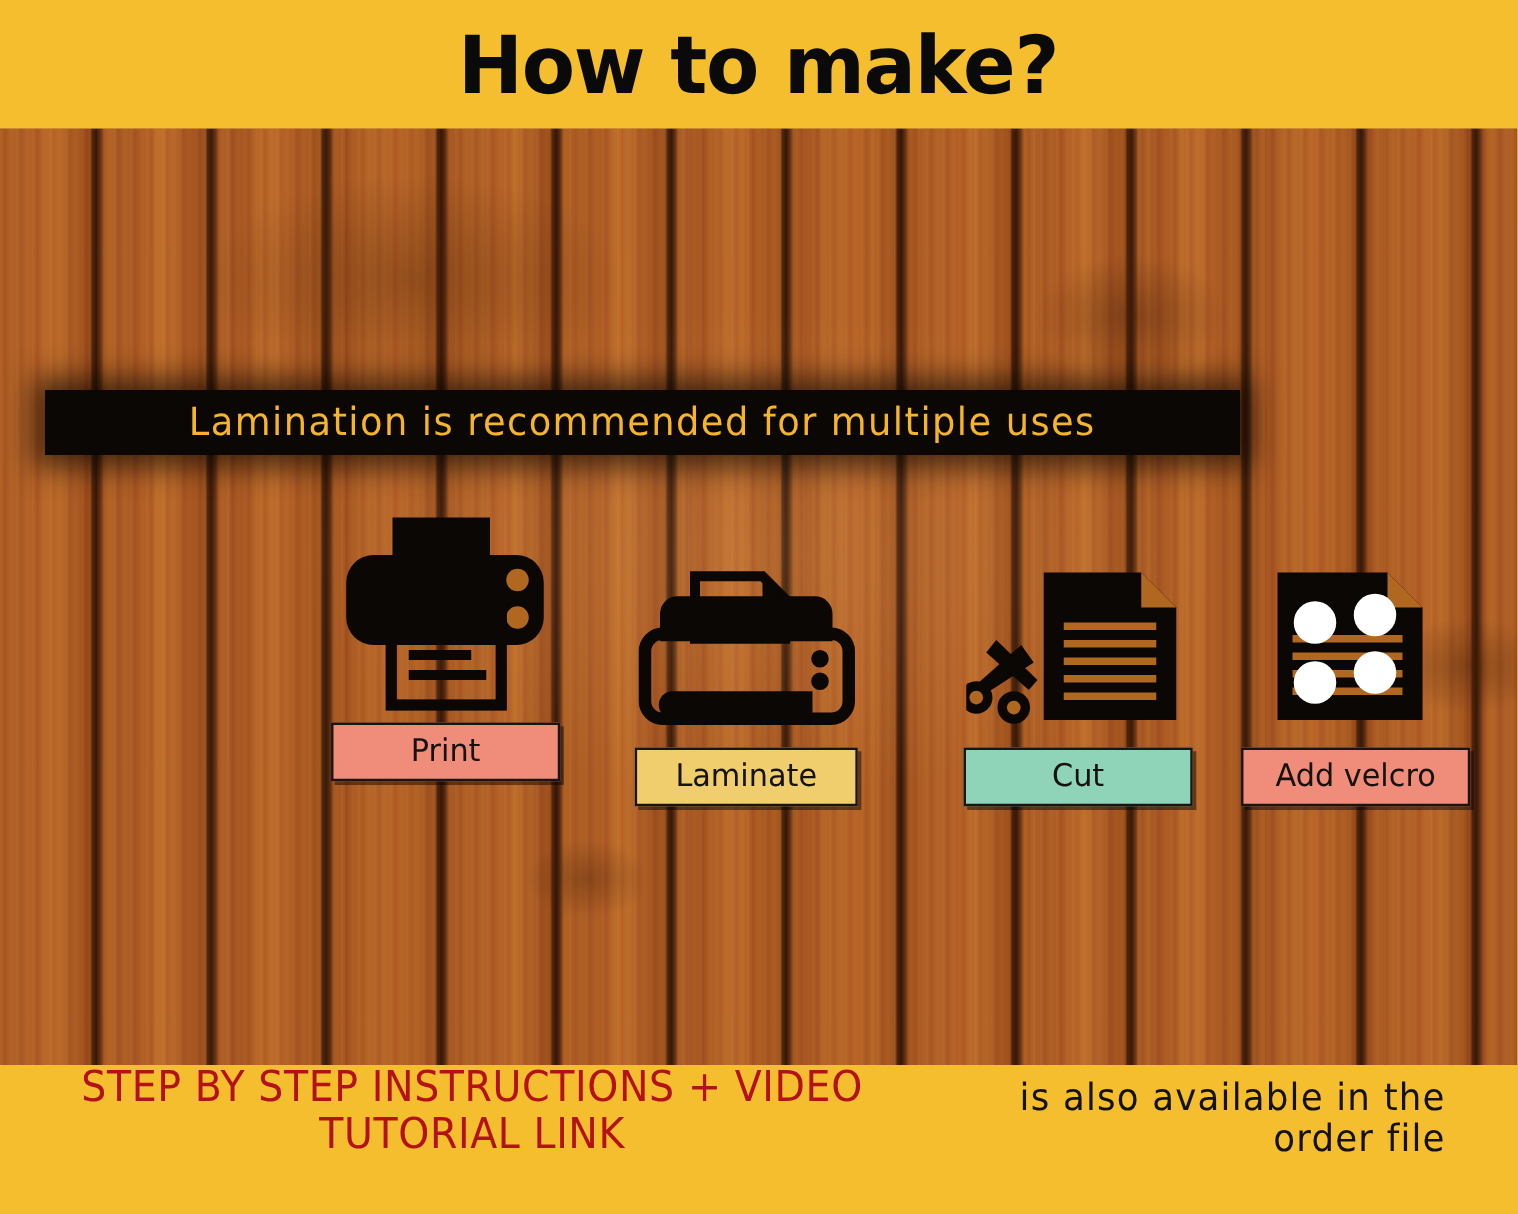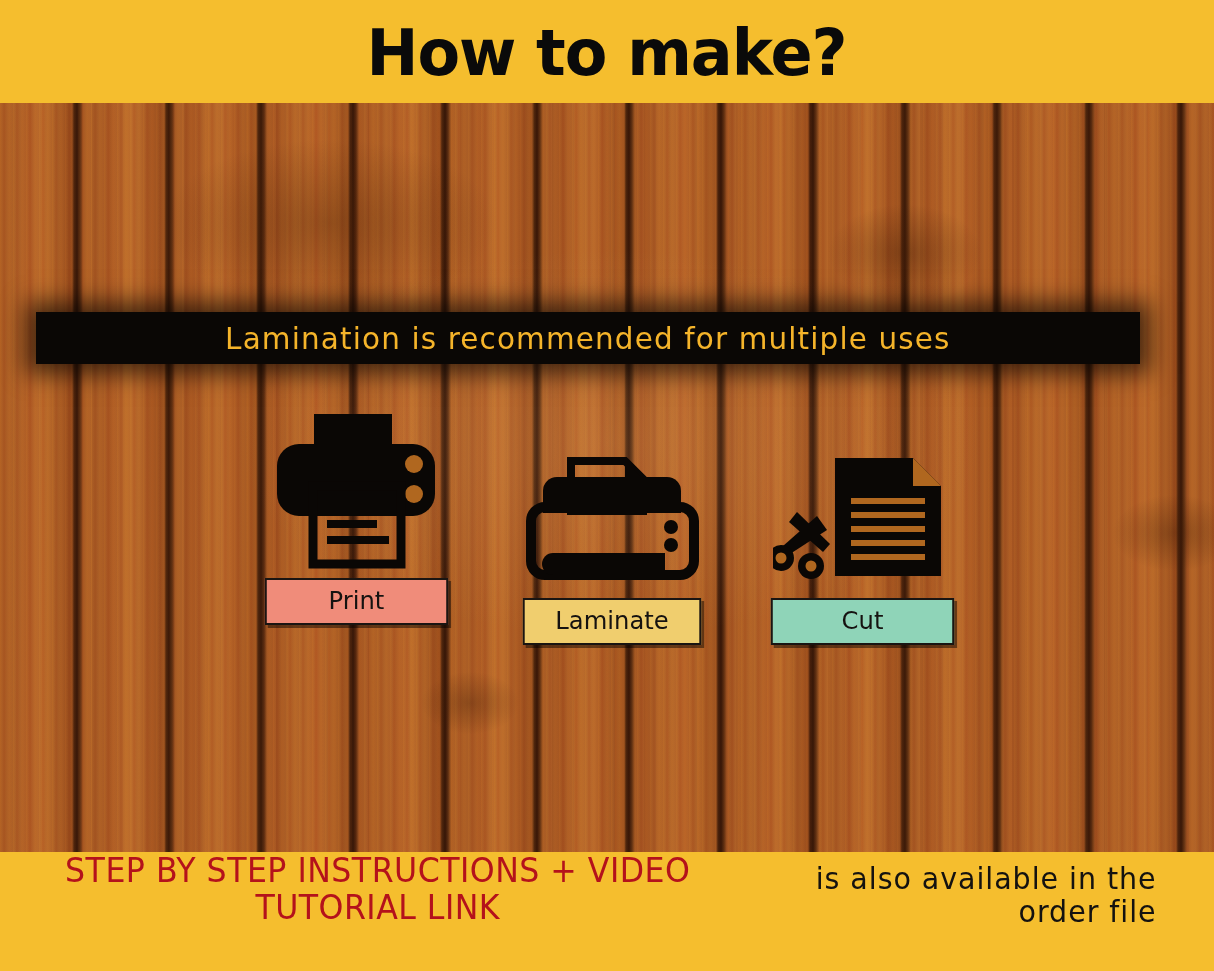--- a/index.html
+++ b/index.html
@@ -71,21 +71,21 @@
       radial-gradient(ellipse 240px 120px at 330px 120px, rgba(70,30,5,0.30), rgba(0,0,0,0) 70%),
       radial-gradient(ellipse 110px 70px at 905px 150px, rgba(60,25,5,0.35), rgba(0,0,0,0) 70%),
       radial-gradient(ellipse 90px 55px at 1175px 430px, rgba(60,25,5,0.33), rgba(0,0,0,0) 70%),
       radial-gradient(ellipse 70px 45px at 470px 600px, rgba(60,25,5,0.30), rgba(0,0,0,0) 70%),
       radial-gradient(ellipse 500px 260px at 610px 340px, rgba(255,205,140,0.12), rgba(0,0,0,0) 75%);
     pointer-events:none;
   }
 
   
   #lamination-banner{
-    position:absolute;left:36px;top:312px;width:1104px;height:52px;
+    position:absolute;left:36px;top:312px;width:956px;height:52px;
     background:#0A0705;
     box-shadow:0 0 22px 10px rgba(0,0,0,0.62);
     display:flex;align-items:center;justify-content:center;
   }
   #lamination-text{
     font-family:"DejaVu Sans", sans-serif;
     font-size:31px;
     color:#F5B42A;
     letter-spacing:1.2px;
     transform:scaleX(0.95);
@@ -116,21 +116,21 @@
     text-align:center;
     white-space:nowrap;
     transform:scaleX(0.97);
   }
 
   
   #step-download{left:32px;top:100px;}
   #step-download .step-label{width:165px;}
   #step-print{left:262px;top:90px;}
   #step-print .step-label{width:165px;}
-  #step-laminate{left:520px;top:110px;}
+  #step-laminate{left:505px;top:110px;}
   #step-laminate .step-label{width:160px;}
   #step-cut{left:768px;top:110px;}
   #step-cut .step-label{width:165px;}
   #step-velcro{left:990px;top:110px;}
   #step-velcro .step-label{width:165px;}
 
   
   #footer-band{
     position:absolute;left:0;top:852px;width:1214px;height:119px;
     background:#F5BE2E;
@@ -234,20 +234,40 @@
           </g>
           <circle cx="8" cy="108" r="13" fill="#0A0705"></circle>
           <circle cx="8" cy="108" r="5.5" fill="#B0671F"></circle>
           <circle cx="38" cy="116" r="13" fill="#0A0705"></circle>
           <circle cx="38" cy="116" r="5.5" fill="#B0671F"></circle>
         </svg>
       </div>
       <div class="step-label" style="background: rgb(143, 212, 184);">Cut</div>
     </div>
 
+    <div class="step" id="step-velcro">
+      <div class="step-icon">
+        <svg width="170" height="140" viewBox="0 0 170 140">
+
+          <path d="M22 8 H110 L138 36 V126 H22 Z" fill="#0A0705"></path>
+          <path d="M110 8 L138 36 H110 Z" fill="#B0671F"></path>
+
+          <rect x="34" y="58" width="88" height="6" fill="#B0671F"></rect>
+          <rect x="34" y="72" width="88" height="6" fill="#B0671F"></rect>
+          <rect x="34" y="86" width="88" height="6" fill="#B0671F"></rect>
+          <rect x="34" y="100" width="88" height="6" fill="#B0671F"></rect>
+
+          <circle cx="52" cy="48" r="17" fill="#FFFFFF"></circle>
+          <circle cx="100" cy="42" r="17" fill="#FFFFFF"></circle>
+          <circle cx="52" cy="96" r="17" fill="#FFFFFF"></circle>
+          <circle cx="100" cy="88" r="17" fill="#FFFFFF"></circle>
+        </svg>
+      </div>
+      <div class="step-label" style="background: rgb(240, 140, 122);">Add velcro</div>
+    </div>
 
   </div>
 
   <div id="footer-band">
     <div id="footer-line1">STEP BY STEP INSTRUCTIONS + VIDEO TUTORIAL LINK</div>
     <div id="footer-line2">is also available in the order file</div>
   </div>
 
 </div>
 

